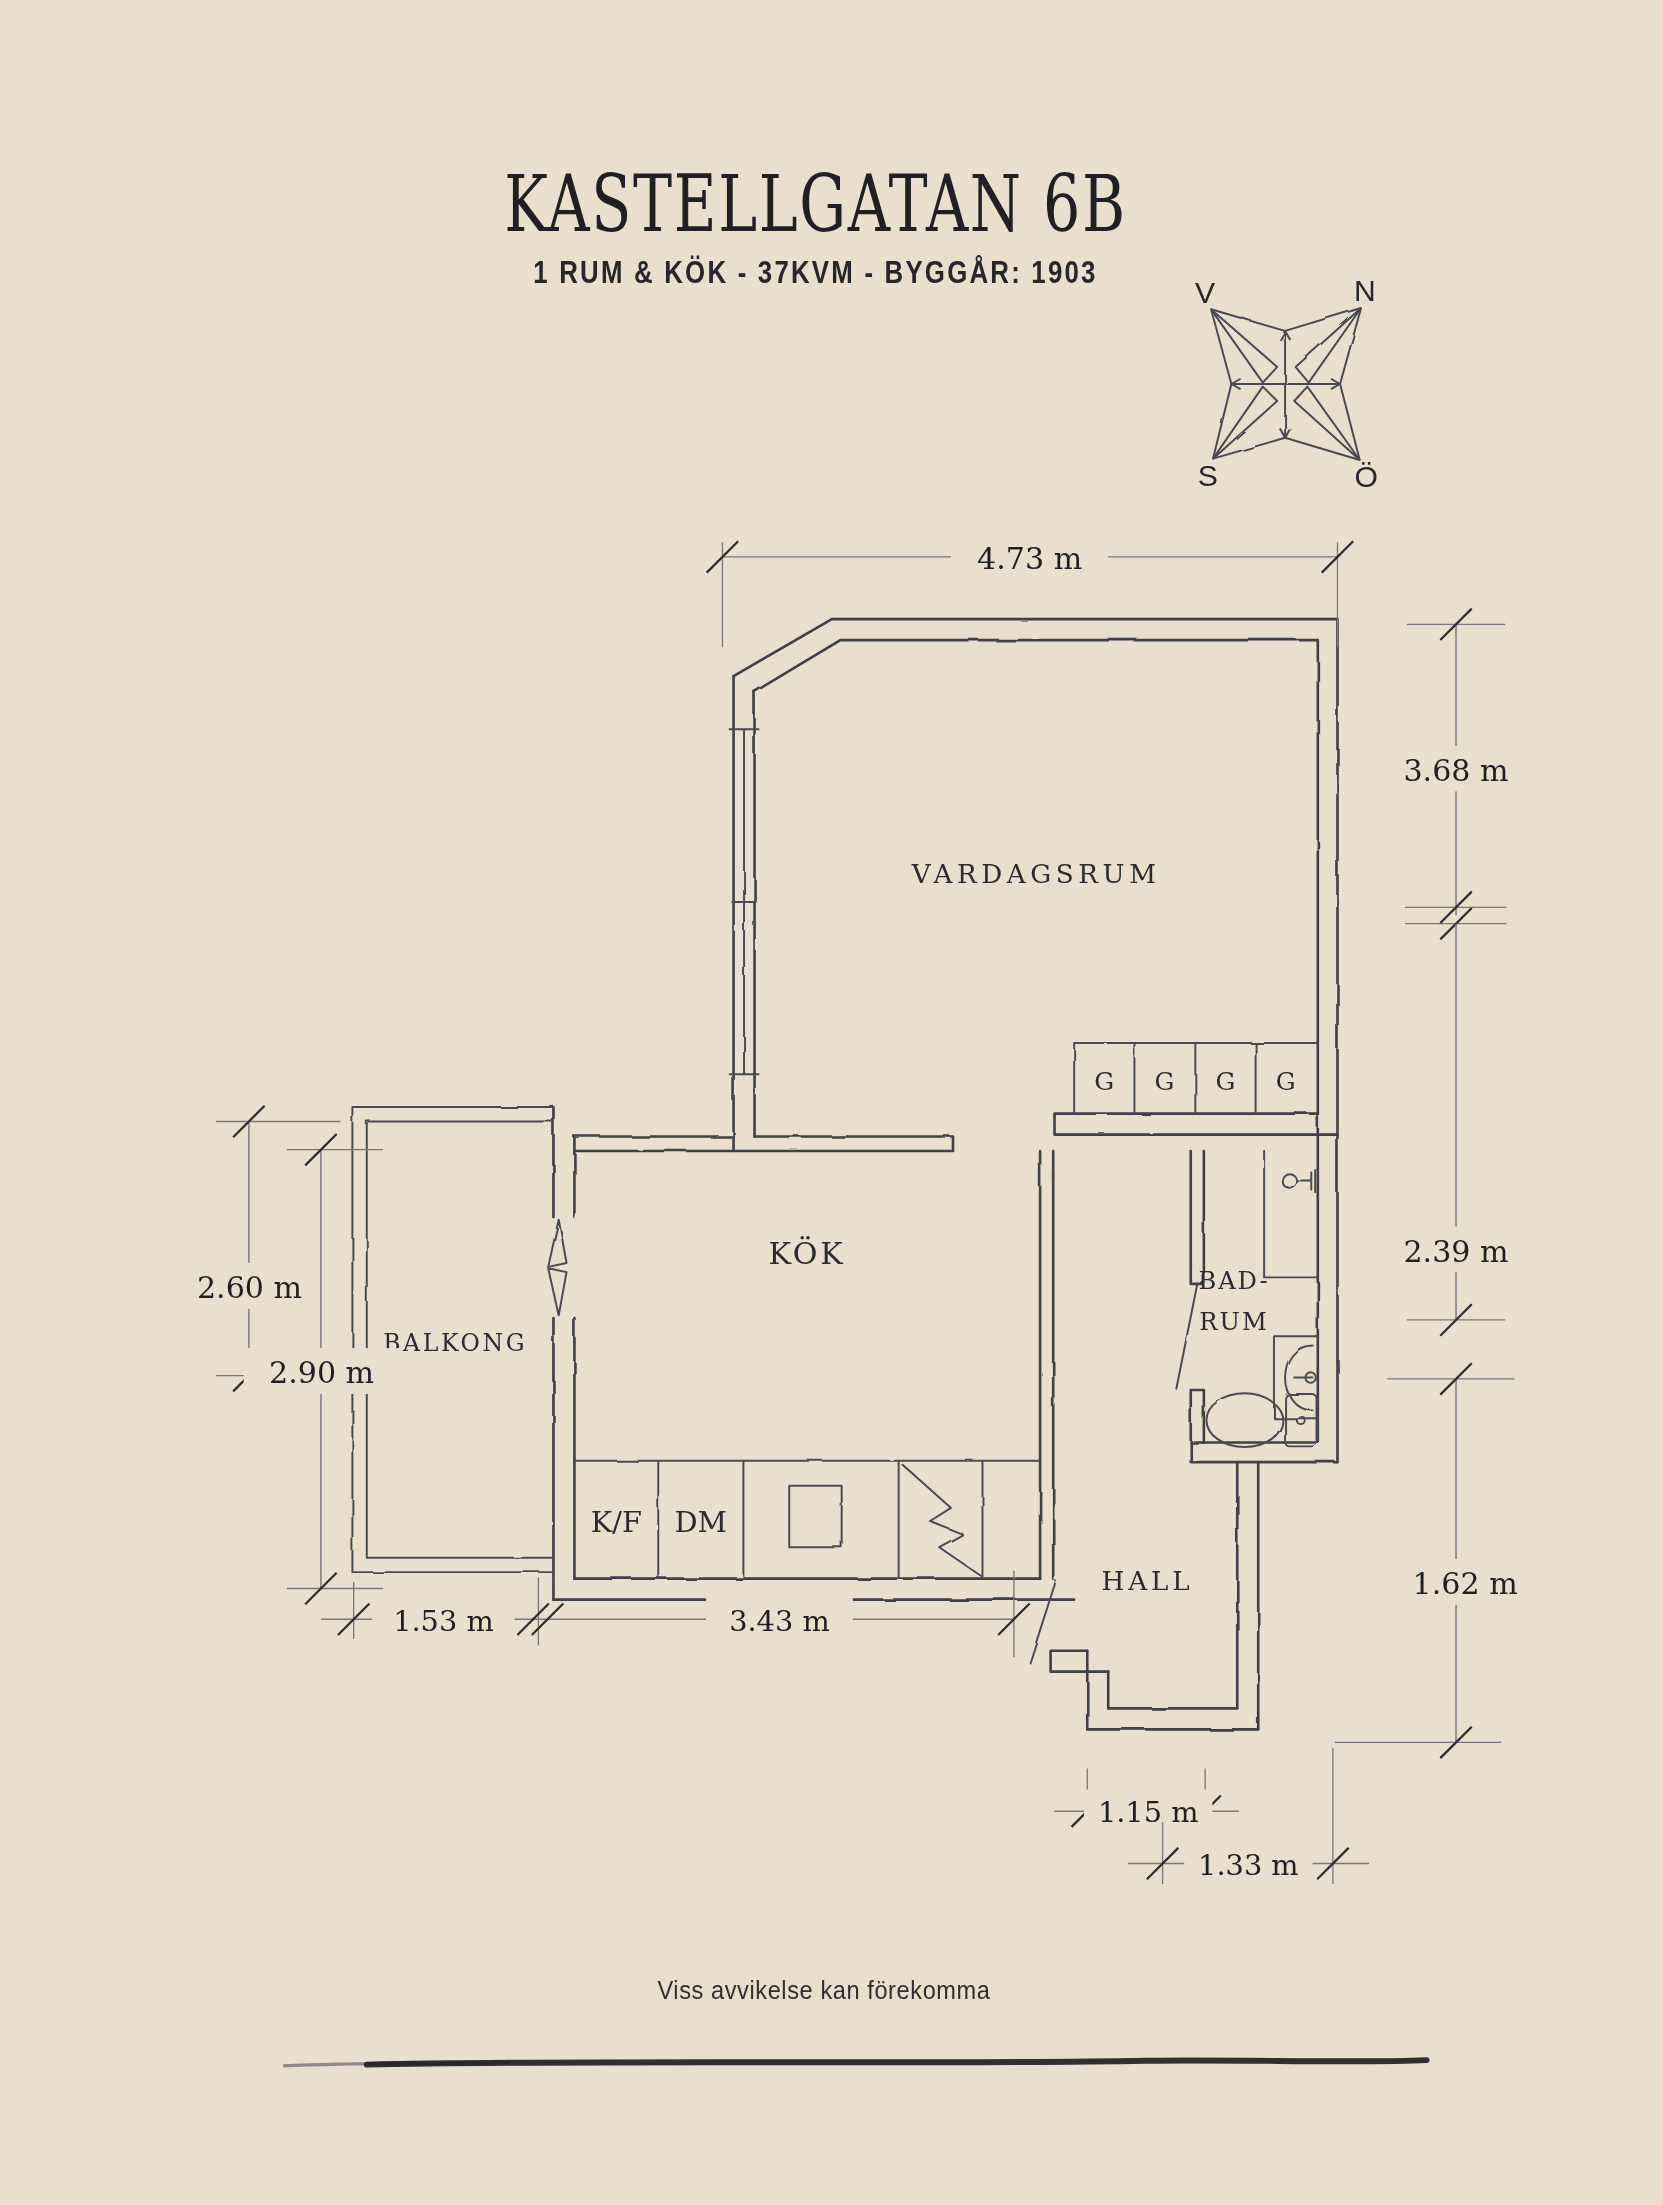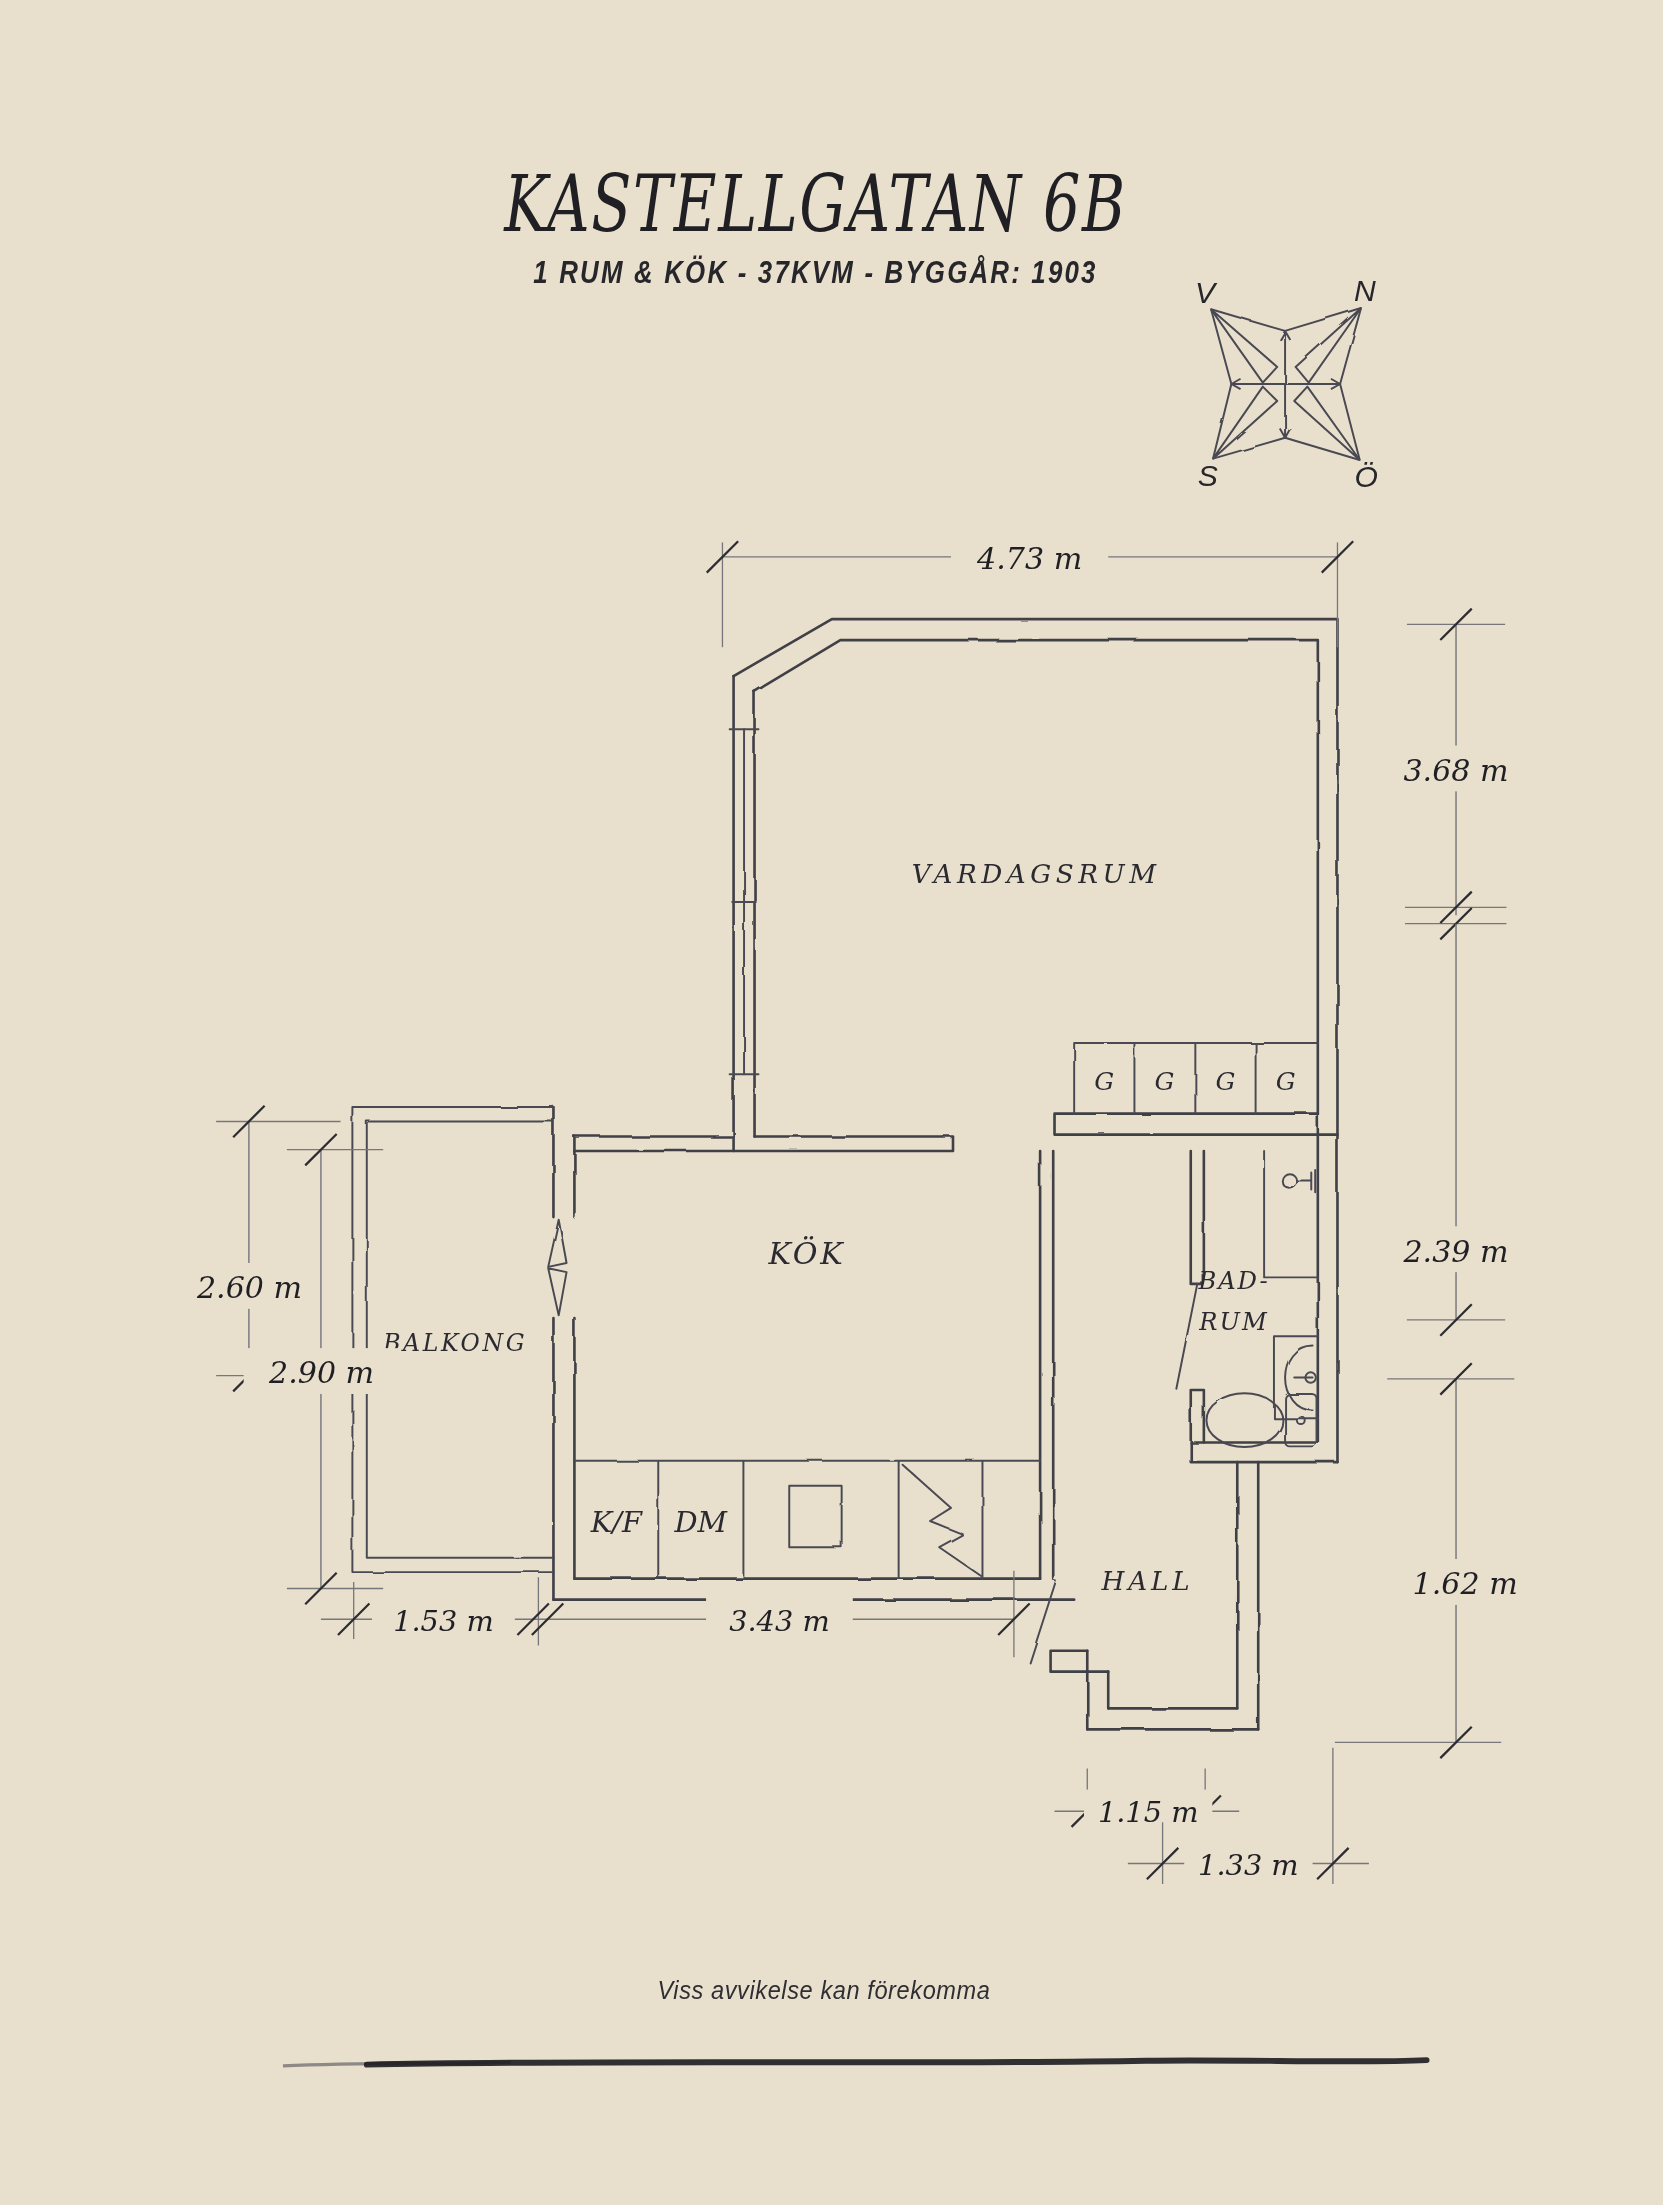--- a/index.html
+++ b/index.html
@@ -1,17 +1,17 @@
 <!DOCTYPE html>
 <html style="font-size:10.5px"><head>
 <meta charset="utf-8">
 <style>
   html,body{margin:0;padding:0;background:#e8e0cd;}
   .page{position:relative;width:1663px;height:2165px;background:#e8e0cd;overflow:hidden;
-        font-family:"DejaVu Serif","Liberation Serif",serif;font-style:italic;}
+        font-family:"DejaVu Serif","Liberation Serif",serif;}
   svg{position:absolute;left:0;top:0;}
   .title-text{font-family:"DejaVu Serif","Liberation Serif",serif;fill:#1f1f24;}
   .sub-text{font-family:"Liberation Sans","DejaVu Sans",sans-serif;font-weight:bold;fill:#26262b;}
   .room-label{font-family:"DejaVu Serif","Liberation Serif",serif;fill:#2a2a30;}
   .dim-label{font-family:"DejaVu Serif","Liberation Serif",serif;fill:#1f1f24;}
   .compass-label{font-family:"Liberation Sans","DejaVu Sans",sans-serif;font-weight:300;fill:#26262b;}
   .footer-text{font-family:"Liberation Sans","DejaVu Sans",sans-serif;font-weight:300;fill:#2e2e33;letter-spacing:1px;}
   .wall{stroke:#403f46;stroke-width:4;fill:none;stroke-linecap:round;stroke-linejoin:round;}
   .thin{stroke:#4a4952;stroke-width:3;fill:none;stroke-linecap:round;stroke-linejoin:round;}
   .dimline{stroke:#77767c;stroke-width:2.2;fill:none;}

